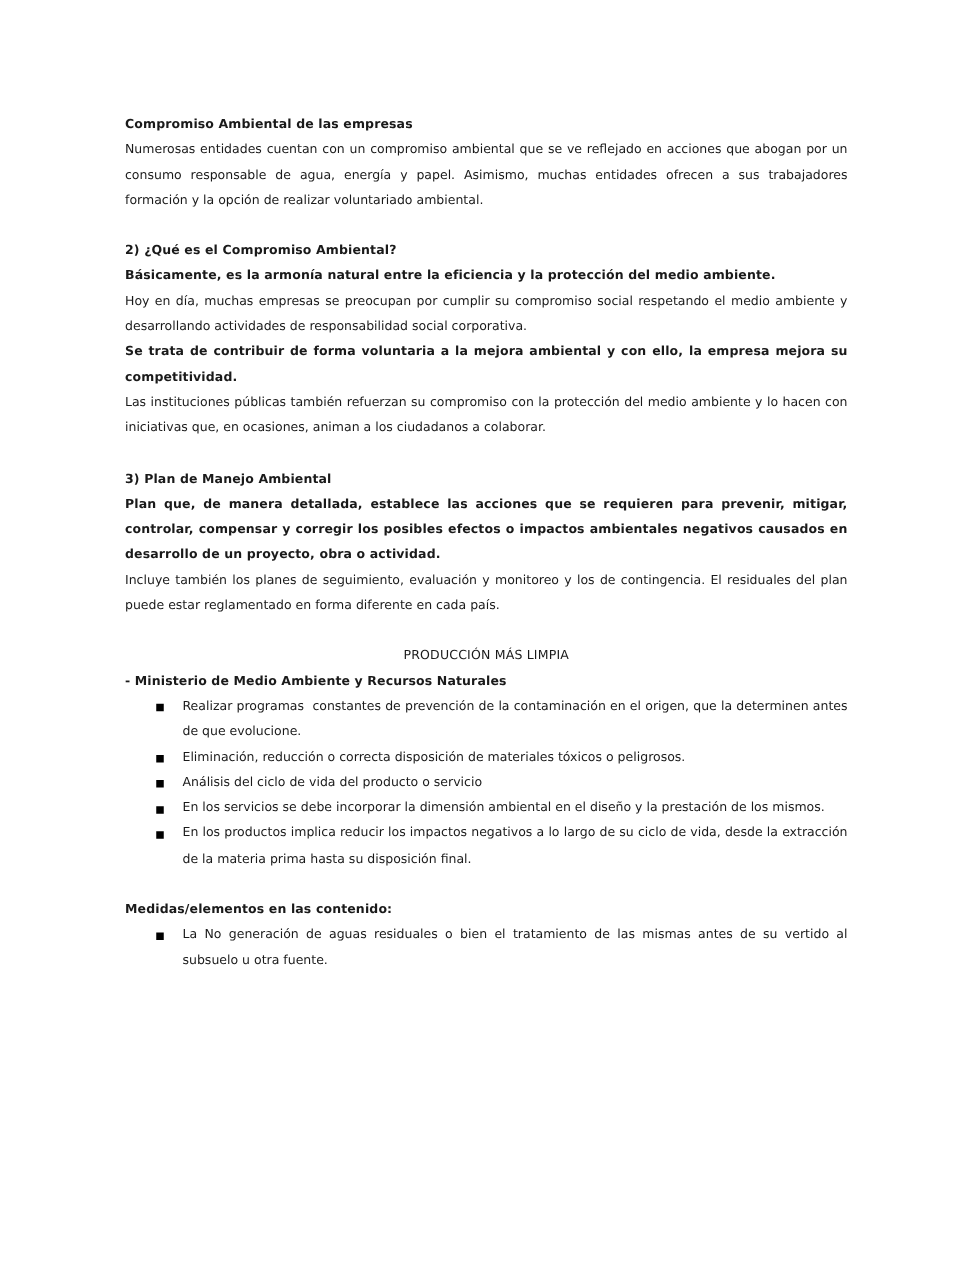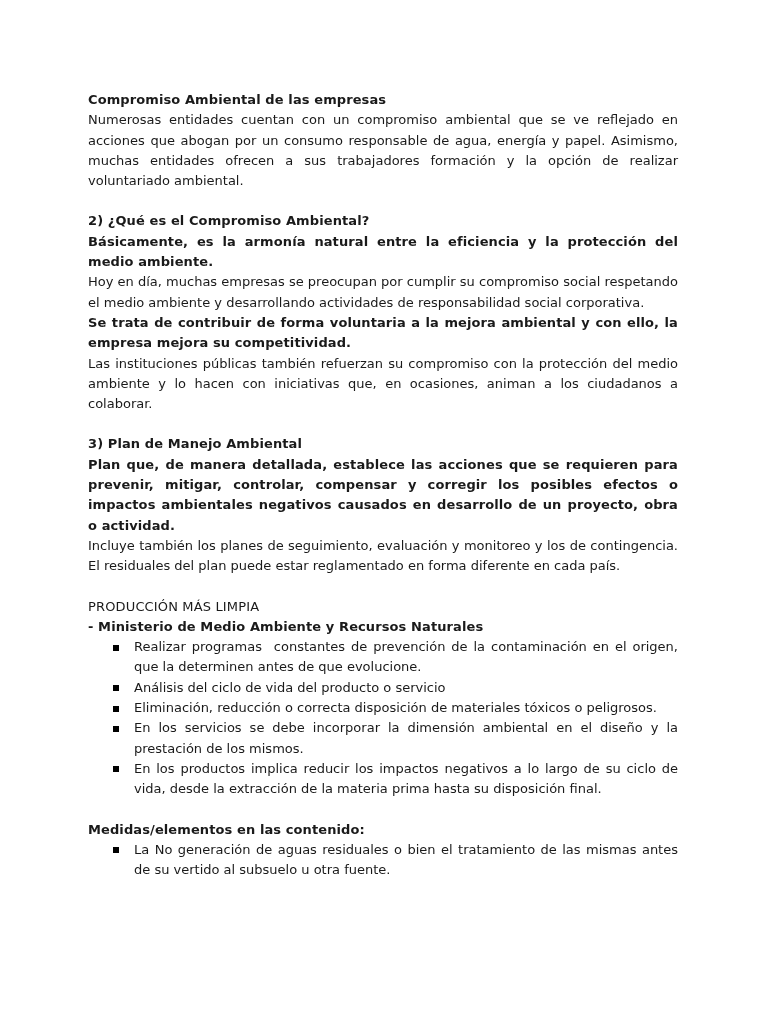--- a/index.html
+++ b/index.html
@@ -17,38 +17,39 @@
   .page {
     position: relative;
     width: 768px;
     height: 1024px;
     background: #ffffff;
     box-sizing: border-box;
     padding: 90px 90px 0 88px;
     overflow: hidden;
   }
   .doc {
-    font-size: 13px;
+    font-size: 10px;
     line-height: 20.3px;
     text-align: justify;
     text-justify: inter-word;
+    margin-left: 12px;
   }
   .block {
     margin: 0;
   }
   .gap {
     height: 20px;
   }
   .bold {
     font-weight: bold;
     letter-spacing: 0.1px;
   }
   .caps {
     font-weight: normal;
-    text-align: left;
+    text-align: center;
     letter-spacing: 0.15px;
   }
   .lead {
     text-align: left;
   }
   .underline-block {
     font-weight: bold;
     text-underline-offset: 2.5px;
     text-decoration-thickness: 1px;
     letter-spacing: 0.1px;
@@ -104,25 +105,25 @@
 
     <p class="block caps">PRODUCCIÓN MÁS LIMPIA</p>
     <p class="block bold lead">- Ministerio de Medio Ambiente y Recursos Naturales</p>
     <ul class="bullets">
       <li class="bullet-item">
         <span class="sq"></span>
         <span class="nowrap-space">Realizar programas  constantes de prevención de la contaminación en el origen, que la determinen antes de que evolucione.</span>
       </li>
       <li class="bullet-item">
         <span class="sq"></span>
-        <span class="nowrap-space">Análisis del ciclo de vida del producto o servicio</span>
+        <span class="nowrap-space">Eliminación, reducción o correcta disposición de materiales tóxicos o peligrosos.</span>
       </li>
       <li class="bullet-item">
         <span class="sq"></span>
-        <span class="nowrap-space">Eliminación, reducción o correcta disposición de materiales tóxicos o peligrosos.</span>
+        <span class="nowrap-space">Análisis del ciclo de vida del producto o servicio</span>
       </li>
       <li class="bullet-item">
         <span class="sq"></span>
         <span class="nowrap-space">En los servicios se debe incorporar la dimensión ambiental en el diseño y la prestación de los mismos.</span>
       </li>
       <li class="bullet-item">
         <span class="sq"></span>
         <span class="nowrap-space">En los productos implica reducir los impactos negativos a lo largo de su ciclo de vida, desde la extracción de la materia prima hasta su disposición final.</span>
       </li>
     </ul>

